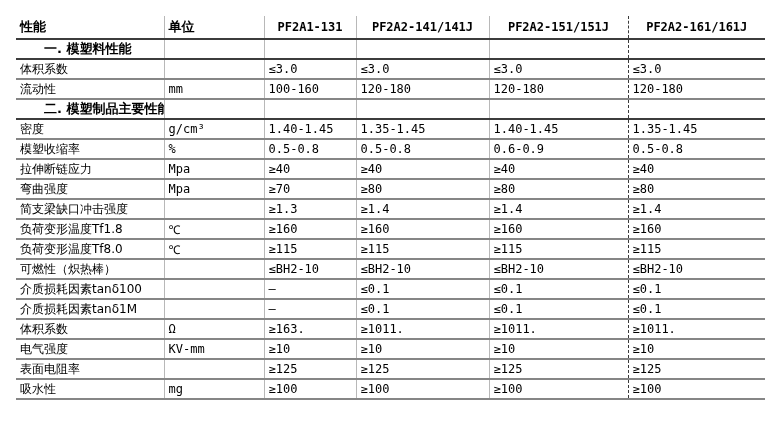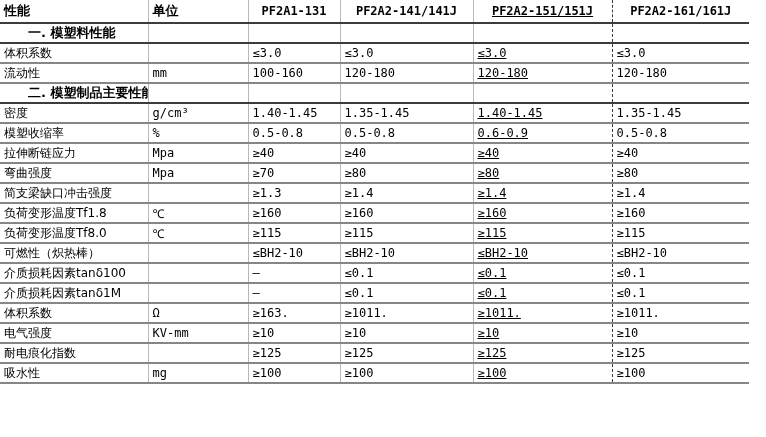--- a/index.html
+++ b/index.html
@@ -9,21 +9,21 @@
     width: 766px;
     height: 437px;
     overflow: hidden;
     font-family: "DejaVu Sans", "Liberation Sans", sans-serif;
     color: #000000;
   }
   table.spec {
     border-collapse: collapse;
     table-layout: fixed;
     width: 749px;
-    margin: 0;
+    margin: 16px;
   }
   col.c0 { width: 148px; }
   col.c1 { width: 100px; }
   col.c2 { width: 92px; }
   col.c3 { width: 133px; }
   col.c4 { width: 139px; }
   col.c5 { width: 137px; }
 
   th, td {
     border-right: 1px solid #b8b8b8;
@@ -37,21 +37,21 @@
     white-space: nowrap;
     overflow: hidden;
   }
   thead th {
     height: 22px;
     font-weight: bold;
     font-size: 13px;
     border-bottom: 2px solid #3c3c3c;
   }
   
-  th:nth-child(5), td:nth-child(5) { border-right: 1px dashed #3a3a3a; text-decoration: underline; }
+  th:nth-child(5), td:nth-child(5) { border-right: 1px dashed #3a3a3a; }
   
   th:last-child, td:last-child { border-right: none; }
 
   tr.section td {
     border-top: 2px solid #3c3c3c;
     border-bottom: 2px solid #3c3c3c;
     font-weight: bold;
     font-size: 13px;
     padding-left: 28px;
   }
@@ -207,21 +207,21 @@
       </tr>
       <tr>
         <td>电气强度</td>
         <td class="mono">KV-mm</td>
         <td class="mono">≥10</td>
         <td class="mono">≥10</td>
         <td class="mono">≥10</td>
         <td class="mono">≥10</td>
       </tr>
       <tr>
-        <td>耐电痕化指数</td>
+        <td>表面电阻率</td>
         <td class="mono"></td>
         <td class="mono">≥125</td>
         <td class="mono">≥125</td>
         <td class="mono">≥125</td>
         <td class="mono">≥125</td>
       </tr>
       <tr>
         <td>吸水性</td>
         <td class="mono">mg</td>
         <td class="mono">≥100</td>

